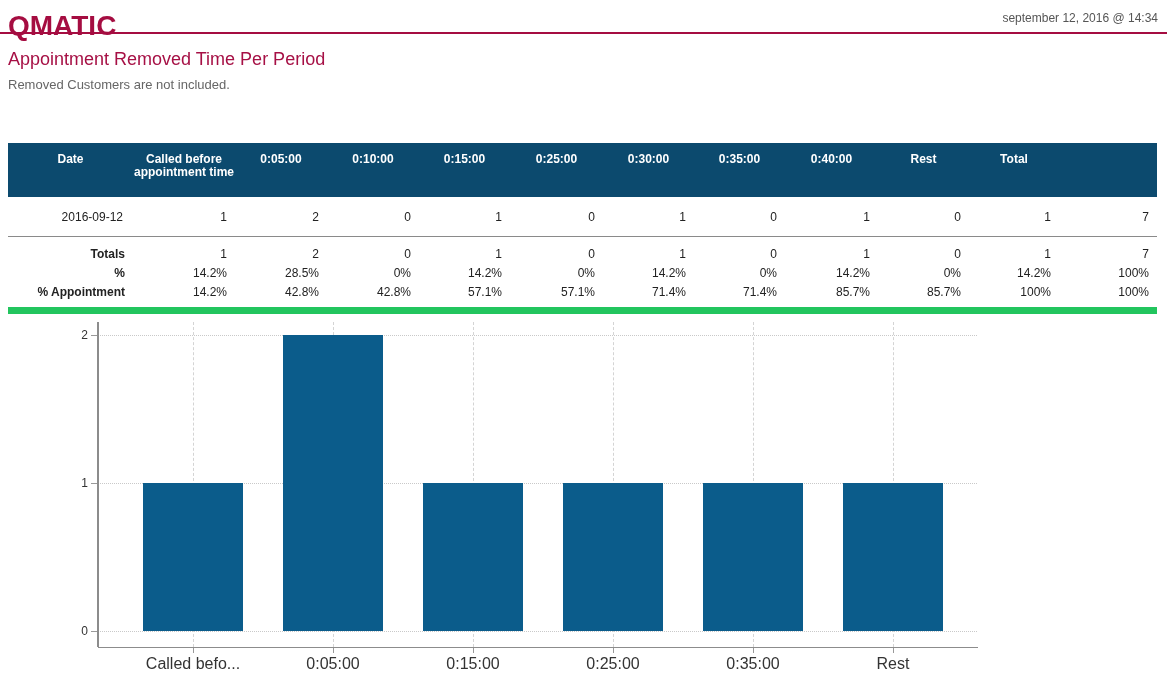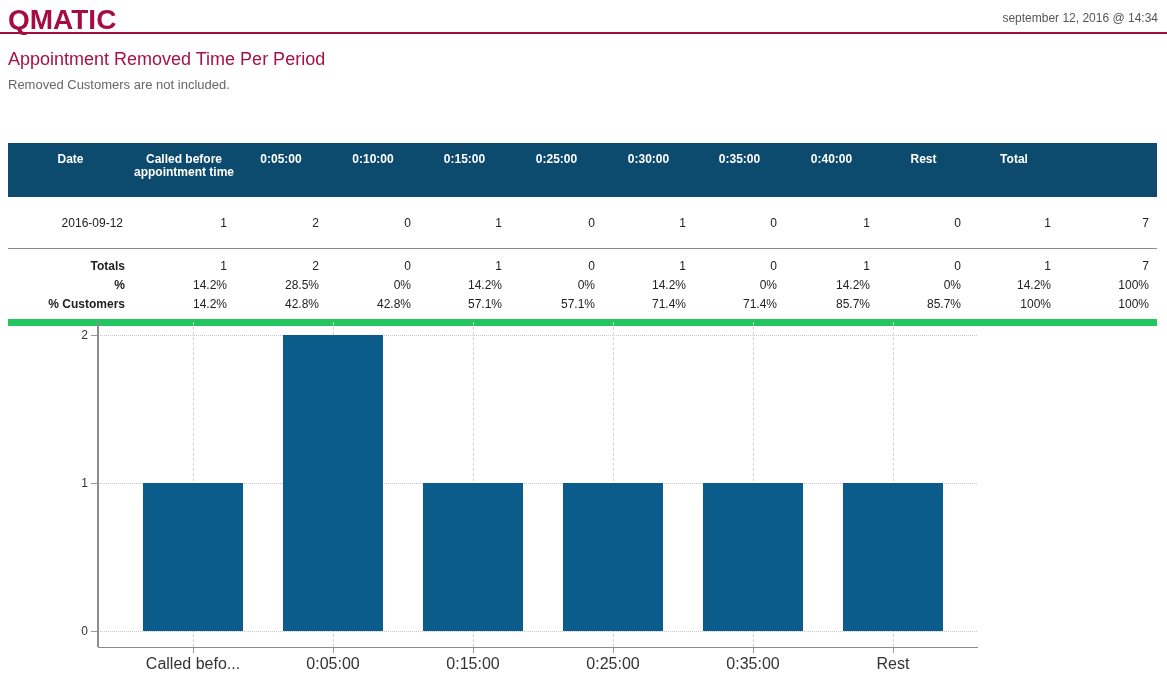--- a/index.html
+++ b/index.html
@@ -7,21 +7,21 @@
   body {
     width:1167px; height:690px;
     font-family:"Liberation Sans", sans-serif;
     position:relative; overflow:hidden;
     color:#222;
   }
   .abs { position:absolute; }
 
   
   .logo {
-    left:8px; top:4px;
+    left:8px; top:10px;
     font-size:28px; font-weight:bold; letter-spacing:0px;
     color:#a50d41;
   }
   .report-datetime {
     right:9px; top:11px;
     font-size:12px; color:#555;
   }
   .header-rule {
     left:0; top:32px; width:1167px; height:2px;
     background:#a50d41;
@@ -42,21 +42,21 @@
     grid-template-columns:125px 102px 92px 92px 91px 93px 91px 91px 93px 91px 90px 98px;
   }
   .t-head {
     background:#0c4a6e; color:#fff; font-weight:bold; font-size:12px;
     height:54px;
   }
   .t-head > div {
     text-align:center; padding-top:10px; line-height:13px;
   }
   .t-cell { font-size:12px; text-align:right; padding-right:8px; }
-  .row-data { height:52px; align-items:center; border-bottom:1px solid #8a8a8a; }
+  .row-data { height:40px; align-items:center; border-bottom:1px solid #8a8a8a; }
   .row-data .t-cell:first-child { padding-right:10px; }
   .summary-block { padding-top:7px; border-bottom:7px solid #22c55e; padding-bottom:6px; }
   .row-sum { height:19px; align-items:center; }
   .row-sum .lbl { font-weight:bold; }
 
   
   .chart { left:0; top:315px; width:1167px; height:375px; }
   .chart .gridline-h {
     position:absolute; height:0;
     border-top:1px dotted #c9c9c9;
@@ -140,21 +140,21 @@
       <div class="t-cell">14.2%</div>
       <div class="t-cell">0%</div>
       <div class="t-cell">14.2%</div>
       <div class="t-cell">0%</div>
       <div class="t-cell">14.2%</div>
       <div class="t-cell">0%</div>
       <div class="t-cell">14.2%</div>
       <div class="t-cell">100%</div>
     </div>
     <div class="t-row row-sum">
-      <div class="t-cell lbl">% Customers</div>
+      <div class="t-cell lbl">% Appointment</div>
       <div class="t-cell">14.2%</div>
       <div class="t-cell">42.8%</div>
       <div class="t-cell">42.8%</div>
       <div class="t-cell">57.1%</div>
       <div class="t-cell">57.1%</div>
       <div class="t-cell">71.4%</div>
       <div class="t-cell">71.4%</div>
       <div class="t-cell">85.7%</div>
       <div class="t-cell">85.7%</div>
       <div class="t-cell">100%</div>

